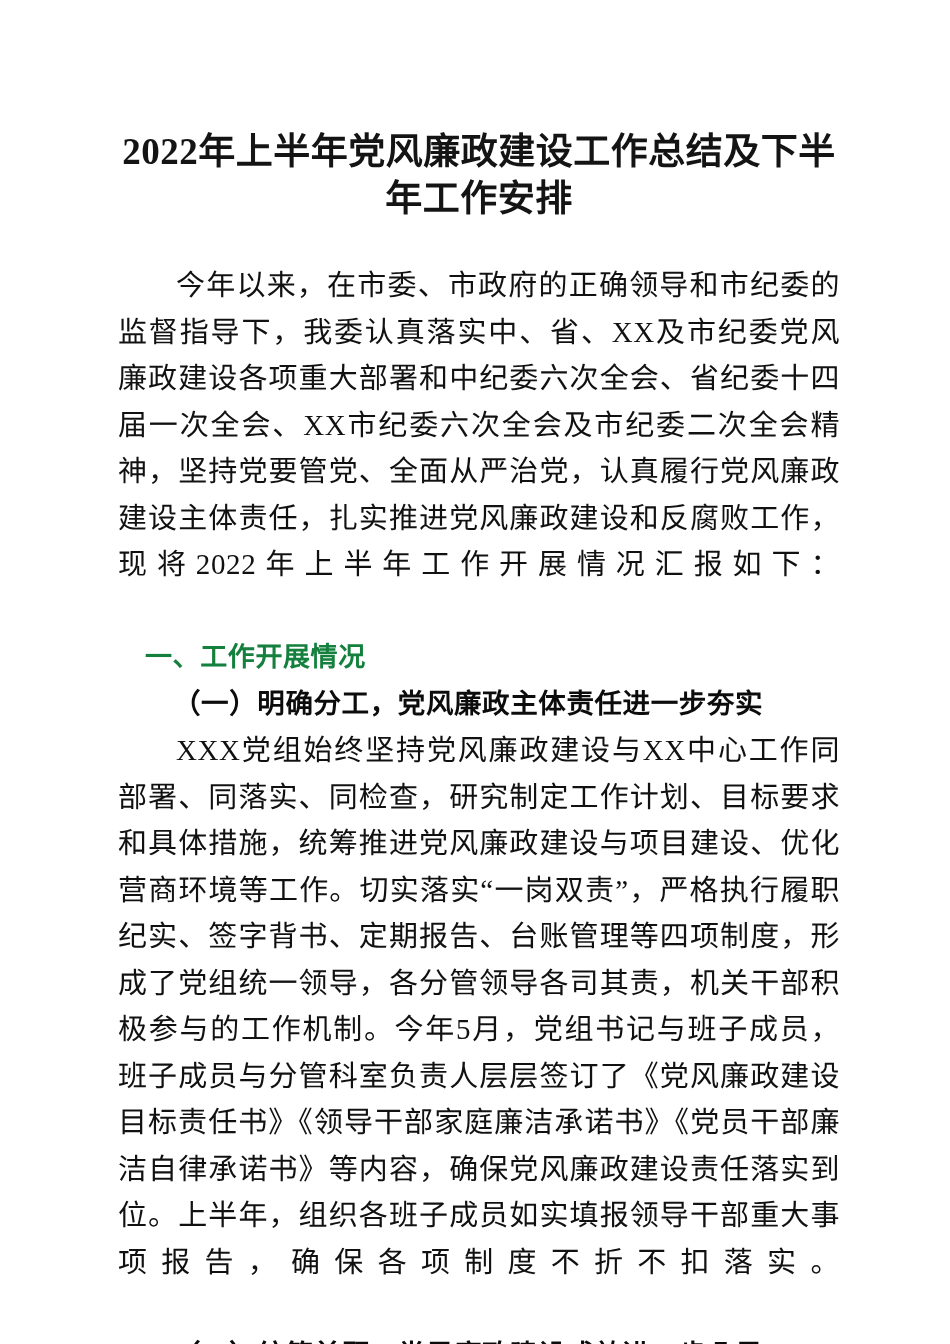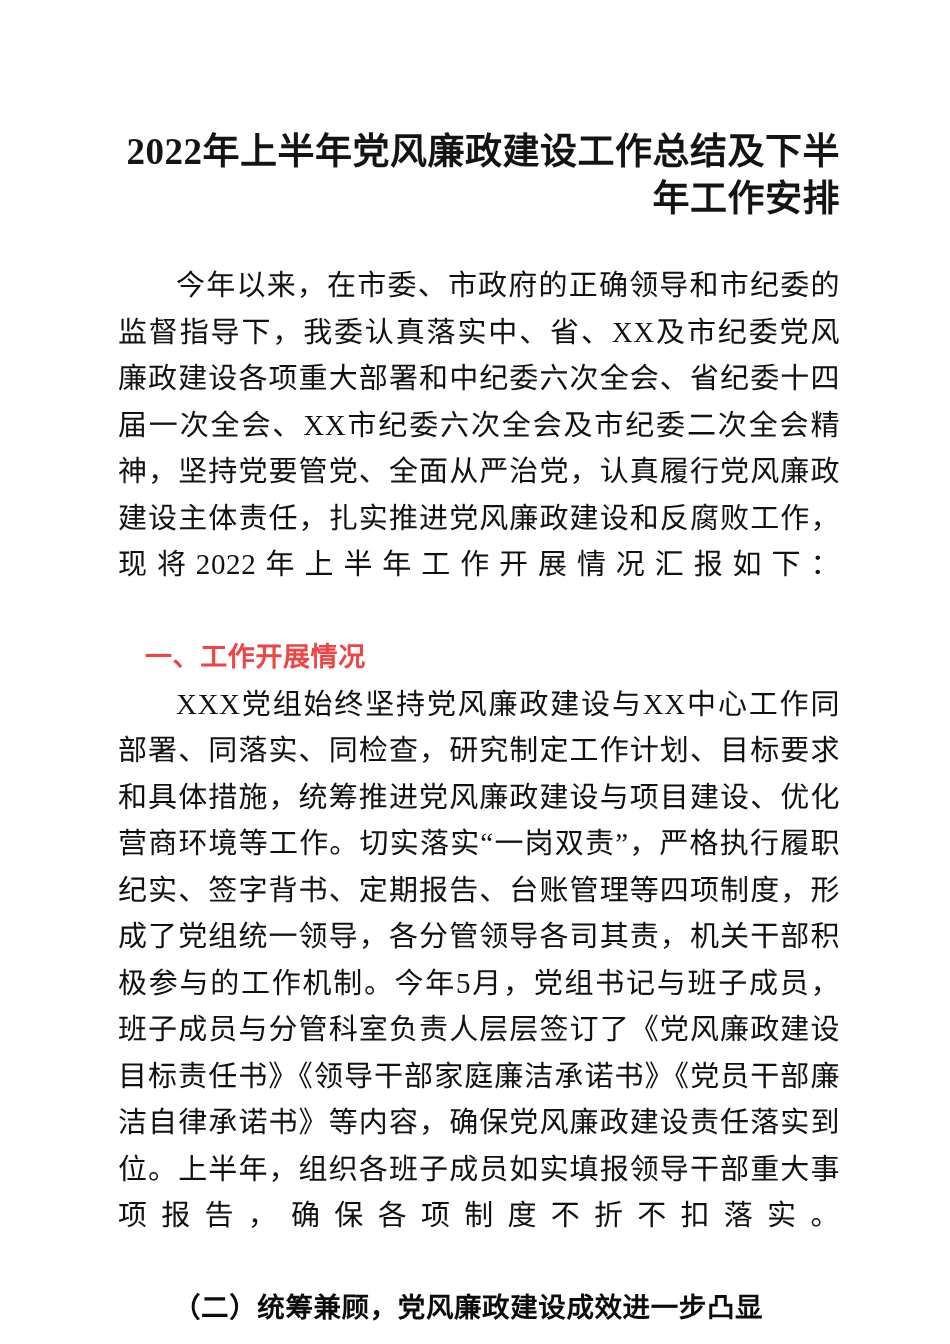--- a/index.html
+++ b/index.html
@@ -26,21 +26,21 @@
     position: absolute;
     left: 118px;
     top: 0;
     width: 722px;
   }
 
   
   .doc-title {
     margin: 0;
     padding-top: 128px;
-    text-align: right;
+    text-align: center;
     font-family: "Liberation Serif", "DejaVu Serif", serif;
     font-weight: bold;
     font-size: 37px;
     line-height: 47px;
     letter-spacing: 0.5px;
     color: #141414;
   }
 
   
   .body-block {
@@ -68,21 +68,21 @@
 
   
   h2.h-level1 {
     margin: 0;
     font-family: "Liberation Sans", "DejaVu Sans", sans-serif;
     font-weight: bold;
     font-size: 27px;
     line-height: 46.5px;
     text-indent: 1em;
     letter-spacing: 0.6px;
-    color: #ef4444;
+    color: #15803d;
   }
 
   
   h3.h-level2 {
     margin: 0;
     font-family: "Liberation Serif", "DejaVu Serif", serif;
     font-weight: bold;
     font-size: 27.5px;
     line-height: 46.5px;
     text-indent: 2em;
@@ -97,20 +97,21 @@
   <div class="content">
 
     <h1 class="doc-title"><span>2022年上半年党风廉政建设工作总结及下半年工作安排</span></h1>
 
     <div class="body-block">
 
       <p class="para">今年以来，在市委、市政府的正确领导和市纪委的监督指导下，我委认真落实中、省、XX及市纪委党风廉政建设各项重大部署和中纪委六次全会、省纪委十四届一次全会、XX市纪委六次全会及市纪委二次全会精神，坚持党要管党、全面从严治党，认真履行党风廉政建设主体责任，扎实推进党风廉政建设和反腐败工作，现将2022年上半年工作开展情况汇报如下：</p>
 
       <h2 class="h-level1">一、工作开展情况</h2>
 
+      <h3 class="h-level2">（一）明确分工，党风廉政主体责任进一步夯实</h3>
 
       <p class="para">XXX党组始终坚持党风廉政建设与XX中心工作同部署、同落实、同检查，研究制定工作计划、目标要求和具体措施，统筹推进党风廉政建设与项目建设、优化营商环境等工作。切实落实“一岗双责”，严格执行履职纪实、签字背书、定期报告、台账管理等四项制度，形成了党组统一领导，各分管领导各司其责，机关干部积极参与的工作机制。今年5月，党组书记与班子成员，班子成员与分管科室负责人层层签订了《党风廉政建设目标责任书》《领导干部家庭廉洁承诺书》《党员干部廉洁自律承诺书》等内容，确保党风廉政建设责任落实到位。上半年，组织各班子成员如实填报领导干部重大事项报告，确保各项制度不折不扣落实。</p>
 
       <h3 class="h-level2">（二）统筹兼顾，党风廉政建设成效进一步凸显</h3>
 
     </div>
   </div>
 </div>
 
 </body></html>

